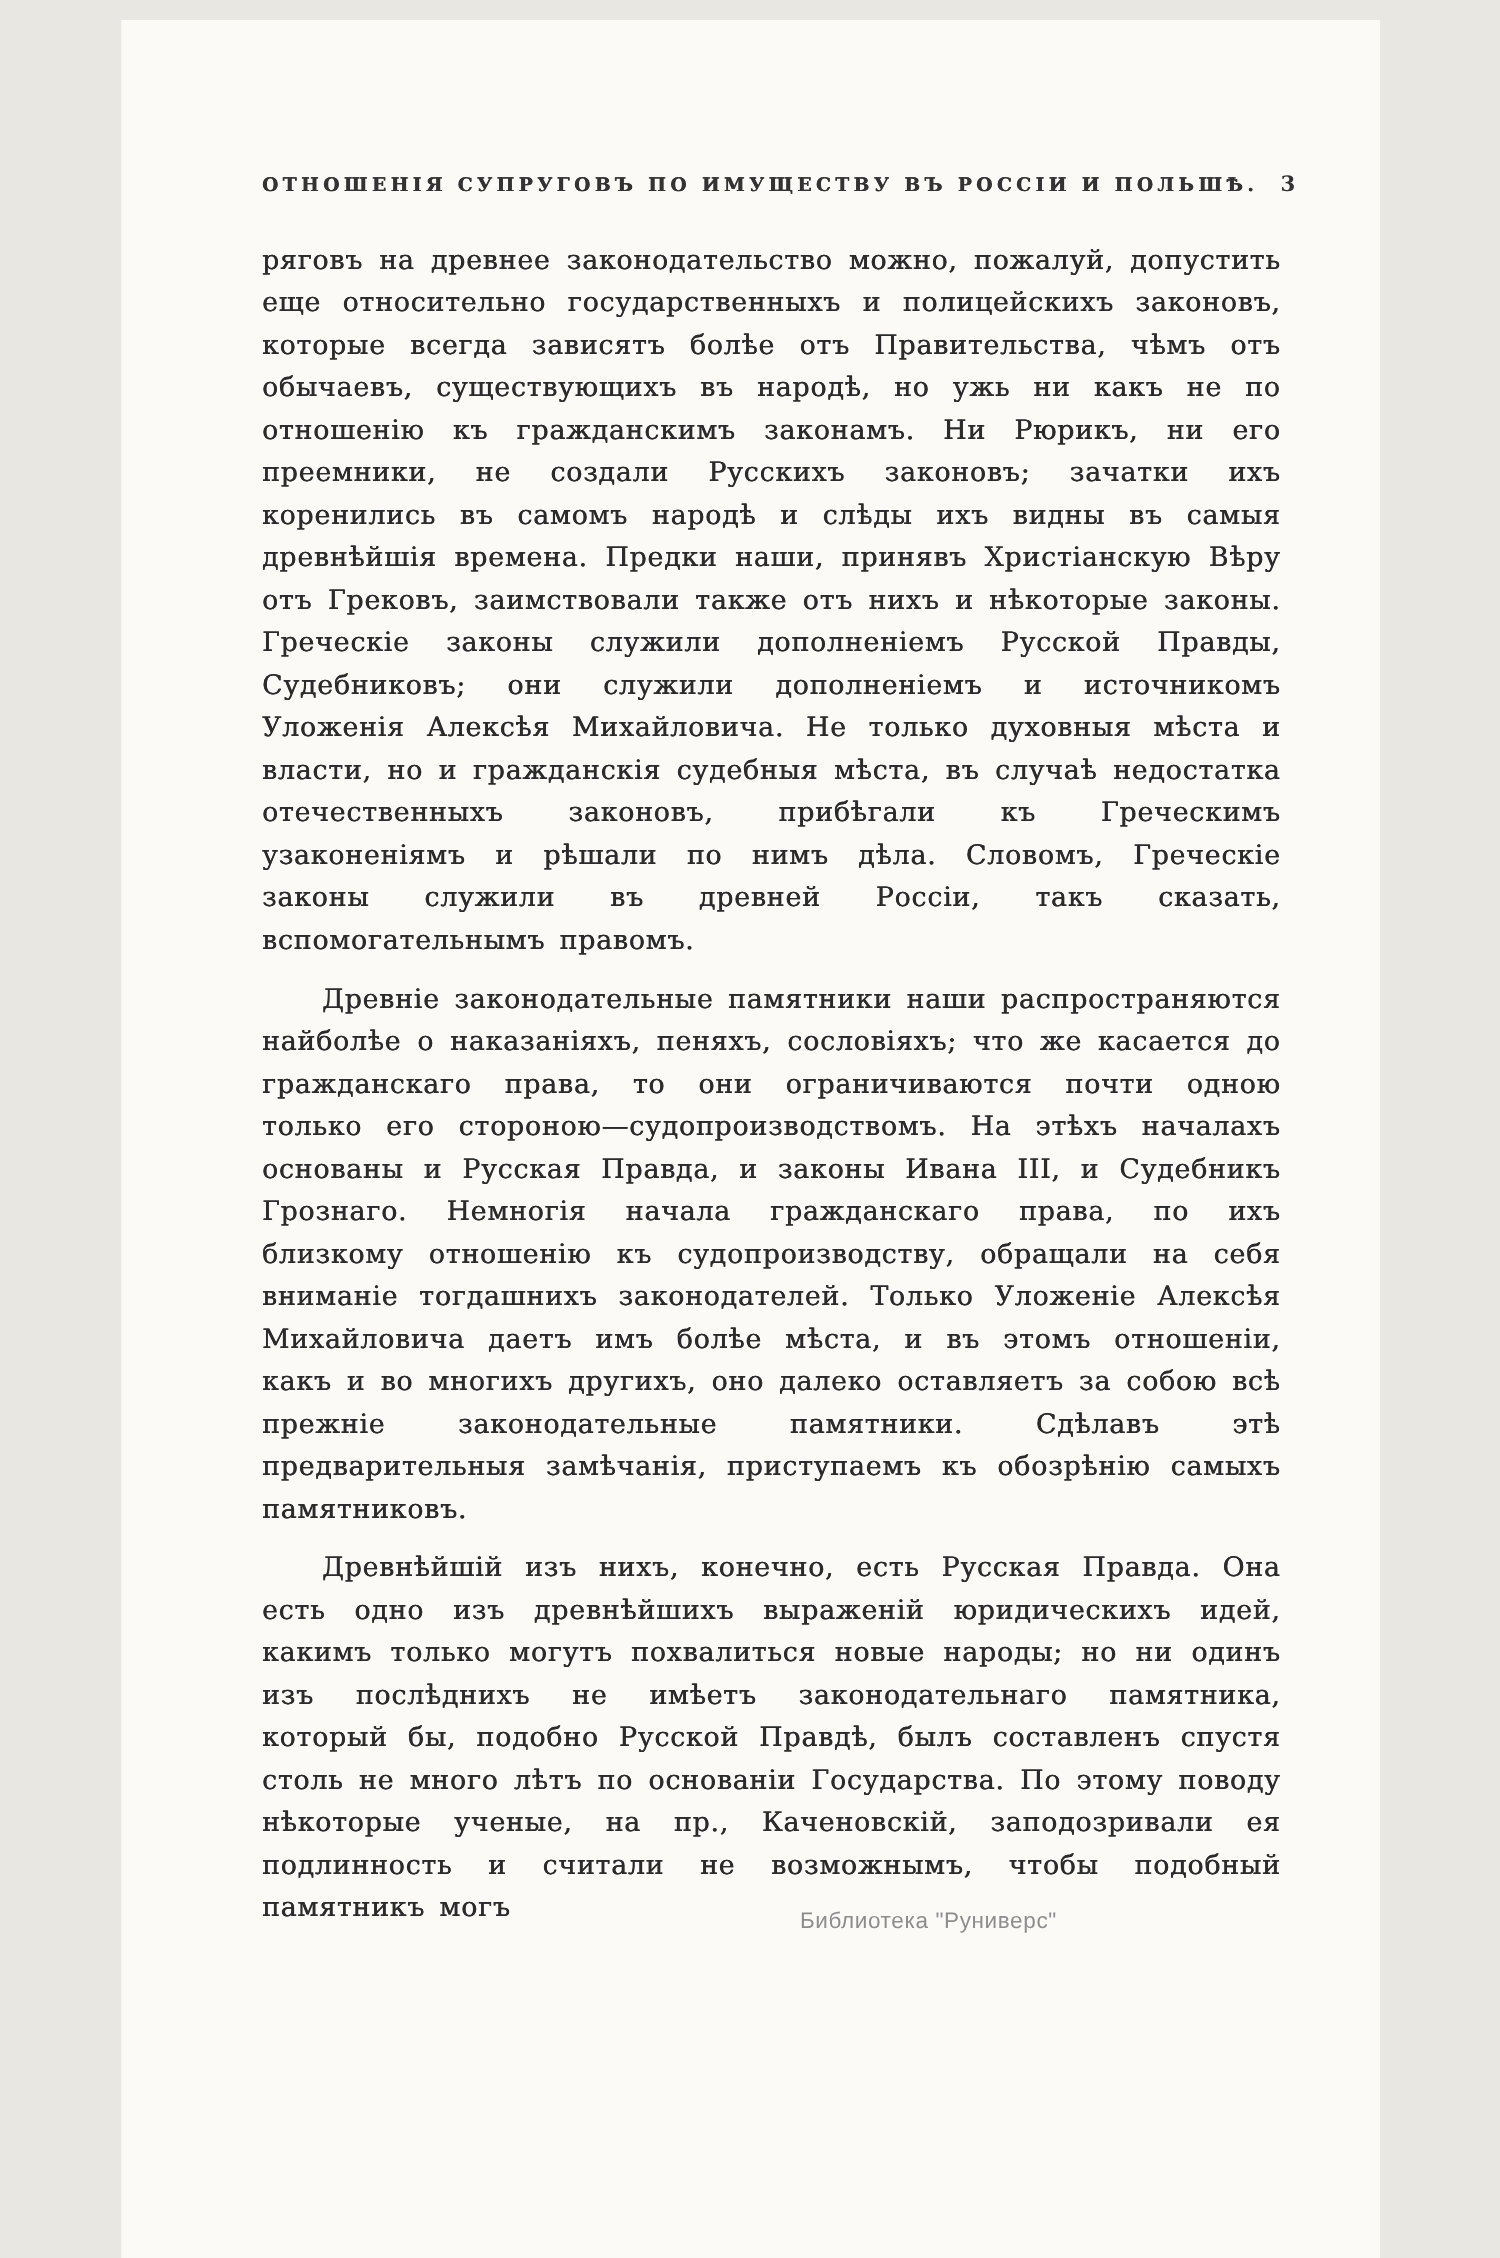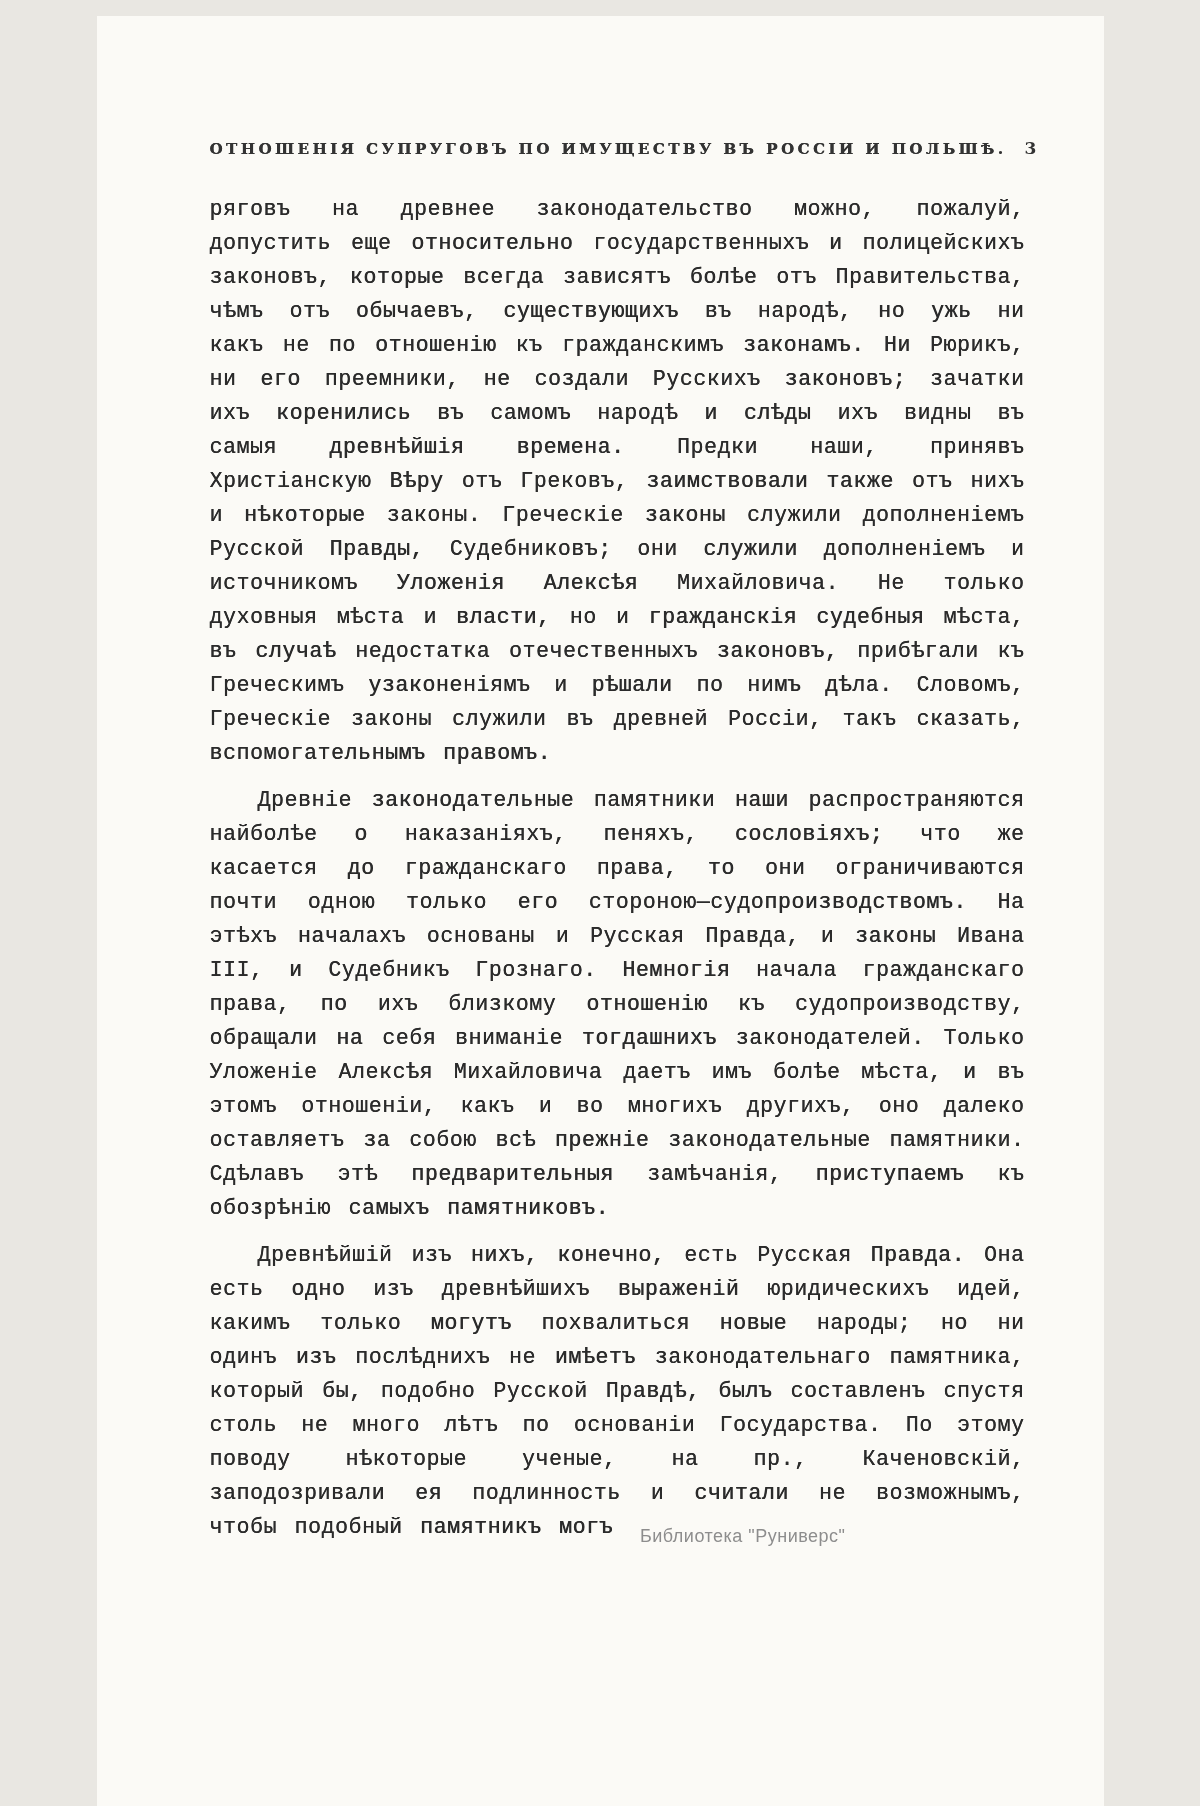--- a/index.html
+++ b/index.html
@@ -41,21 +41,20 @@
     font-weight: bold;
     margin-left: 18px;
     color: #333;
   }
   
   .text-block {
     position: absolute;
     top: 176px;
     left: 113px;
     width: 815px;
-    font-family: Liberation Mono, monospace;
   }
   .text-block p {
     margin: 0 0 13px 0;
     font-size: 21.5px;
     line-height: 34px;
     text-align: justify;
     word-spacing: 4px;
     letter-spacing: 0.6px;
     text-shadow: 0.35px 0 0 currentColor;
   }

